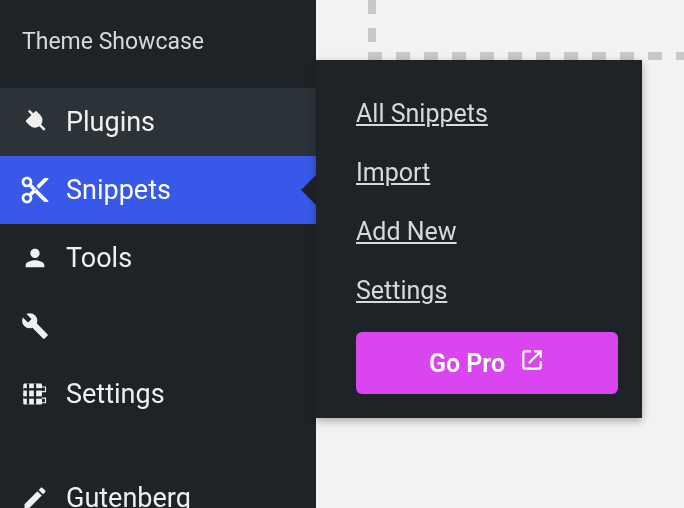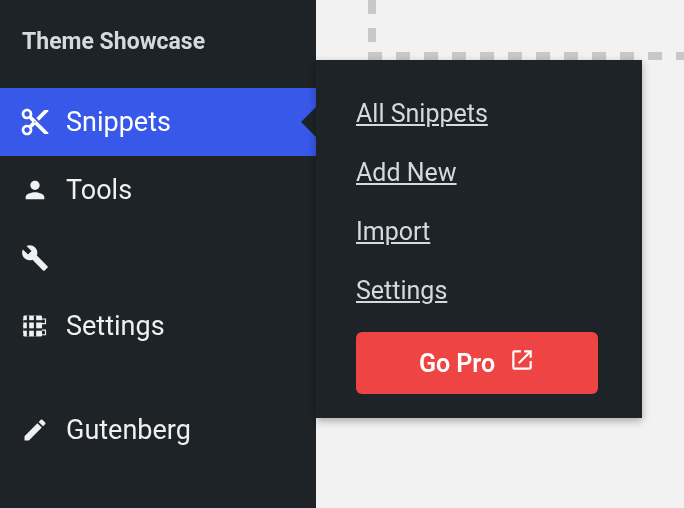--- a/index.html
+++ b/index.html
@@ -22,21 +22,20 @@
       width: 316px;
       height: 508px;
       background: #1d2327;
       color: #f0f0f1;
     }
     .top-label {
       padding: 28px 22px 0 22px;
       font-size: 23px;
       color: #d7dadc;
       height: 88px;
-      font-weight: bold;
     }
     .menu-item {
       display: flex;
       align-items: center;
       height: 68px;
       padding: 0 16px;
       font-size: 27px;
       color: #f0f0f1;
       cursor: pointer;
       position: relative;
@@ -90,27 +89,27 @@
       font-size: 25px;
       padding: 15px 0;
       color: #d7dadc;
       cursor: pointer;
       text-decoration: underline;
     }
     .go-pro-btn {
       display: flex;
       align-items: center;
       justify-content: center;
-      background: #ef4444;
+      background: #d946ef;
       color: #fff;
       font-size: 25px;
       font-weight: 600;
       border-radius: 6px;
       height: 62px;
-      width: 242px;
+      width: 262px;
       margin-top: 12px;
       cursor: pointer;
       gap: 14px;
     }
     .go-pro-btn svg {
       fill: #fff;
     }
     .bg-content {
       position: absolute;
       left: 316px;
@@ -140,20 +139,28 @@
 <body>
 
 <div class="bg-content">
   <div class="dashed-v"></div>
   <div class="dashed-h"></div>
 </div>
 
 <div class="sidebar">
   <div class="top-label">Theme Showcase</div>
 
+  <div class="menu-item plugins">
+    <span class="icon">
+      <svg width="30" height="30" viewBox="0 0 24 24">
+          <path d="M10 2v4h4V2h2v4h2a1 1 0 0 1 1 1v4a6 6 0 0 1-5 5.9V22h-2v-5.1A6 6 0 0 1 7 11V7a1 1 0 0 1 1-1h2V2h0z" transform="rotate(-45 12 12)"></path>
+        </svg>
+    </span>
+    <span>Plugins</span>
+  </div>
 
   <div class="menu-item active">
     <span class="icon">
       <svg width="32" height="32" viewBox="0 0 24 24">
           <path d="M9.64 7.64c.23-.5.36-1.05.36-1.64 0-2.21-1.79-4-4-4S2 3.79 2 6s1.79 4 4 4c.59 0 1.14-.13 1.64-.36L10 12l-2.36 2.36C7.14 14.13 6.59 14 6 14c-2.21 0-4 1.79-4 4s1.79 4 4 4 4-1.79 4-4c0-.59-.13-1.14-.36-1.64L12 14l7 7h3v-1L9.64 7.64zM6 8c-1.1 0-2-.9-2-2s.9-2 2-2 2 .9 2 2-.9 2-2 2zm0 12c-1.1 0-2-.9-2-2s.9-2 2-2 2 .9 2 2-.9 2-2 2zm6-7.5c-.28 0-.5-.22-.5-.5s.22-.5.5-.5.5.22.5.5-.22.5-.5.5zM19 3l-6 6 2 2 7-7V3h-3z"></path>
         </svg>
     </span>
     <span>Snippets</span>
     <span class="arrow-notch"></span>
   </div>
@@ -200,22 +207,22 @@
       <svg width="28" height="28" viewBox="0 0 24 24">
           <path d="M3 17.25V21h3.75L17.81 9.94l-3.75-3.75L3 17.25zM20.71 7.04c.39-.39.39-1.02 0-1.41l-2.34-2.34a.9959.9959 0 0 0-1.41 0l-1.83 1.83 3.75 3.75 1.83-1.83z"></path>
         </svg>
     </span>
     <span>Gutenberg</span>
   </div>
 </div>
 
 <div class="flyout">
   <div class="flyout-item">All Snippets</div>
+  <div class="flyout-item">Import</div>
   <div class="flyout-item">Add New</div>
-  <div class="flyout-item">Import</div>
   <div class="flyout-item">Settings</div>
   <div class="go-pro-btn">
     <span>Go Pro</span>
     <span>
       <svg width="26" height="26" viewBox="0 0 24 24">
           <path d="M14 3v2h3.59l-9.3 9.29 1.42 1.42L19 6.41V10h2V3h-7zM19 19H5V5h6V3H5a2 2 0 0 0-2 2v14a2 2 0 0 0 2 2h14a2 2 0 0 0 2-2v-6h-2v6z"></path>
         </svg>
     </span>
   </div>
 </div>

